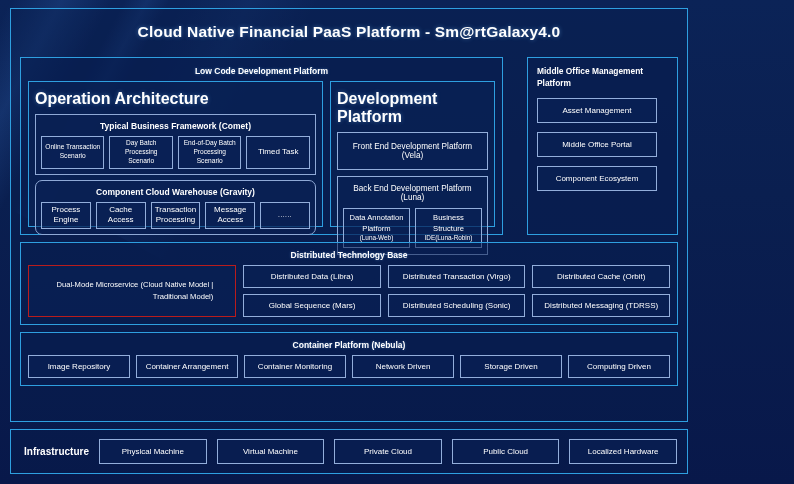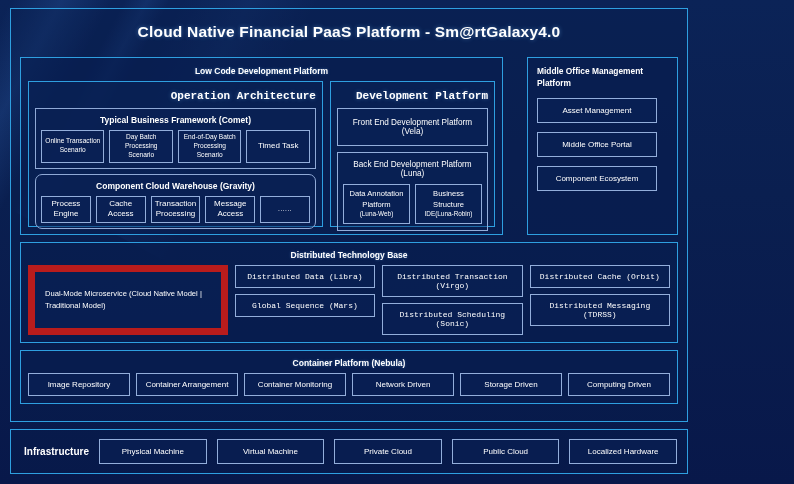--- a/index.html
+++ b/index.html
@@ -118,26 +118,25 @@
   .lc-col {
     box-sizing: border-box;
     padding: 5px 6px 6px 6px;
     display: flex;
     flex-direction: column;
   }
   #operation-arch-col { flex: 1.86 1 0; }
   #development-plat-col { flex: 1 1 0; }
 
   .col-title {
-    text-align: right;
-    font-size: 11px;
+    text-align: left;
+    font-size: 16px;
     font-weight: bold;
     padding: 3px 0 6px 0;
     text-shadow: 0 0 4px rgba(120,190,255,.4);
-    font-family: Liberation Mono, monospace;
   }
 
   .subgroup {
     padding: 4px 5px 5px 5px;
     margin-bottom: 5px;
   }
   .subgroup:last-child { margin-bottom: 0; border-radius: 7px; }
   .subgroup-title {
     text-align: center;
     font-size: 8.5px;
@@ -236,37 +235,36 @@
   
   #dtb-panel {
     padding: 4px 7px 7px 7px;
   }
   #dtb-body {
     display: flex;
     gap: 7px;
   }
   #dualmode-chip {
     flex: 1.18 1 0;
-    border: 7px solid #b91c1c;
+    border: 1px solid #b91c1c;
     background: rgba(10, 33, 86, 0.55);
     box-sizing: border-box;
     display: flex;
     align-items: center;
     justify-content: center;
-    text-align: left;
+    text-align: right;
     font-size: 7.6px;
     line-height: 1.55;
-    padding: 4px 10px;
+    padding: 4px 22px;
   }
   .dtb-col {
     flex: 1 1 0;
     display: flex;
     flex-direction: column;
     gap: 6px;
-    font-family: Liberation Mono, monospace;
   }
   .dtb-chip {
     border: 1px solid #93aedb;
     background: rgba(10, 33, 86, 0.55);
     box-sizing: border-box;
     text-align: center;
     font-size: 8px;
     padding: 6px 3px;
   }
 

